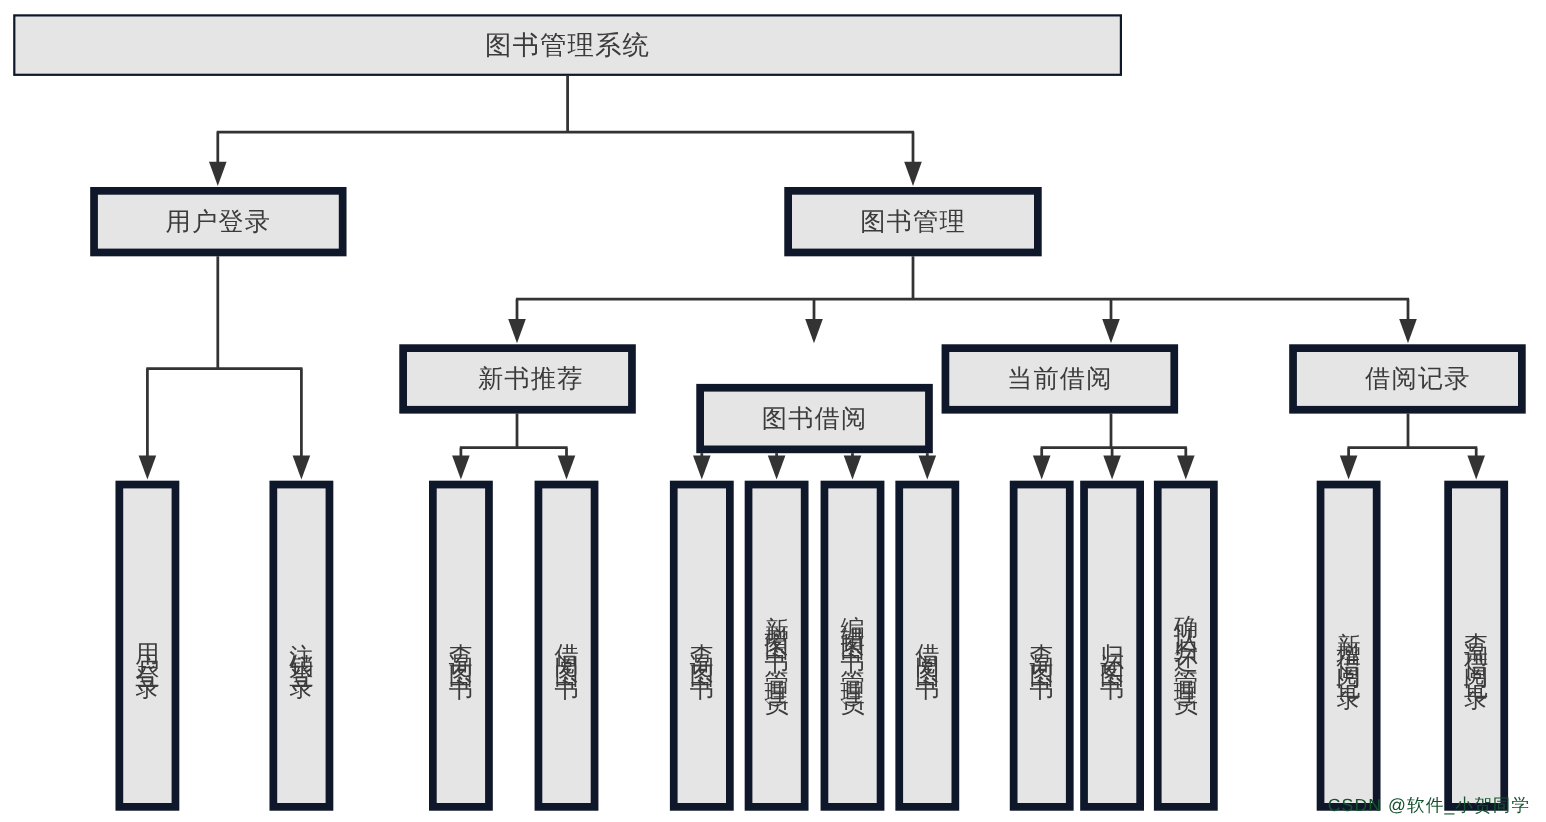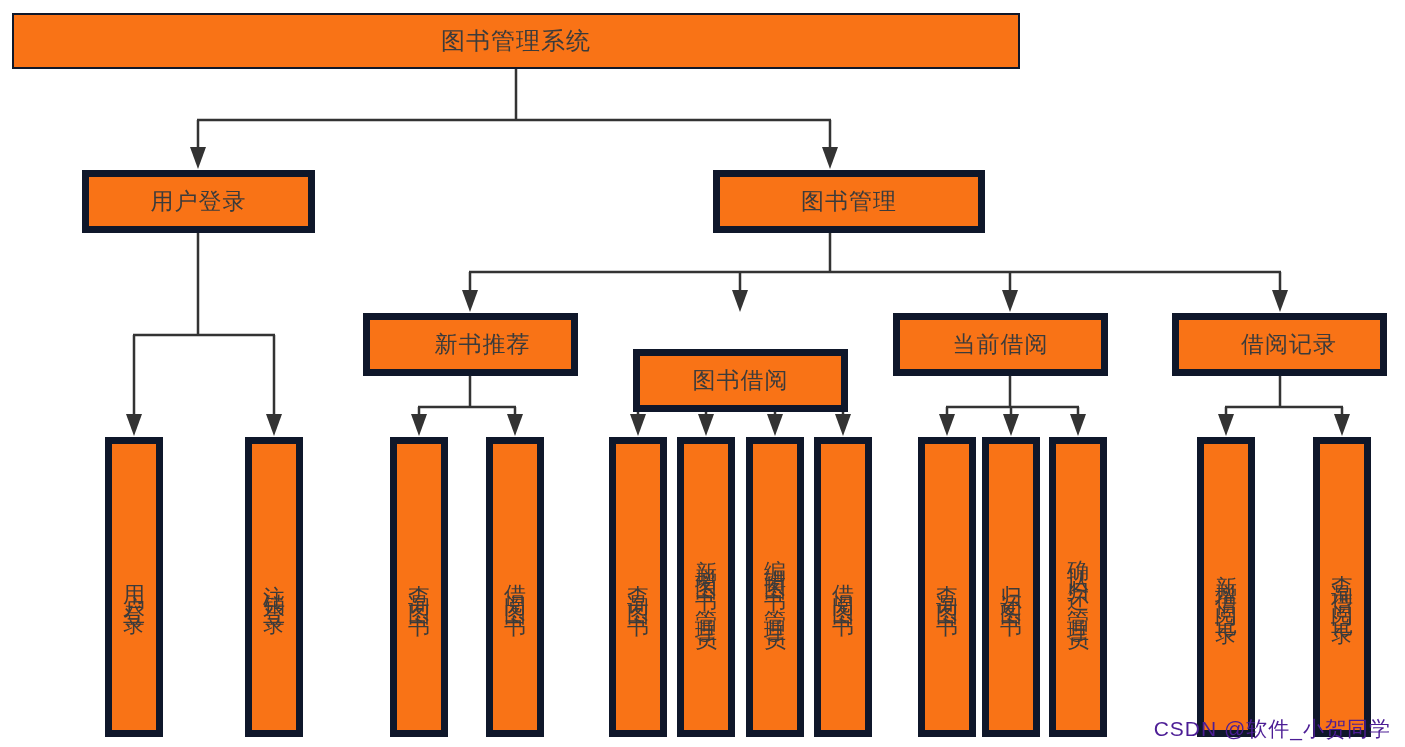--- a/index.html
+++ b/index.html
@@ -19,21 +19,21 @@
     position: absolute;
     left: 0;
     top: 0;
     width: 1405px;
     height: 747px;
     z-index: 0;
   }
   .node {
     position: absolute;
     box-sizing: border-box;
-    background: #f97316;
+    background: #e5e5e5;
     border: 7px solid #0f172a;
     color: #3b3b3b;
     display: flex;
     align-items: center;
     justify-content: center;
     text-align: center;
     font-size: 23px;
     letter-spacing: 1px;
     z-index: 1;
     white-space: nowrap;
@@ -46,23 +46,23 @@
     writing-mode: vertical-rl;
     text-orientation: mixed;
     font-size: 22px;
     letter-spacing: 10px;
     white-space: normal;
   }
   .watermark {
     position: absolute;
     right: 14px;
     bottom: 4px;
-    font-size: 21px;
+    font-size: 16px;
     letter-spacing: 1px;
-    color: #4c1d95;
+    color: #14532d;
     z-index: 2;
   }
 </style>
 </head>
 <body>
 
 <div class="stage">
 
   <svg class="lines" width="1405" height="747" viewBox="0 0 1405 747" xmlns="http://www.w3.org/2000/svg">
     <defs>
@@ -96,25 +96,25 @@
       <use href="#arrow-down" transform="translate(1011,436)"></use>
       <use href="#arrow-down" transform="translate(1078,436)"></use>
       <use href="#arrow-down" transform="translate(1226,436)"></use>
       <use href="#arrow-down" transform="translate(1342,436)"></use>
     </g>
   </svg>
 
   <div class="node root-node" style="left:12px; top:13px; width:1008px; height:56px;">图书管理系统</div>
 
   <div class="node" style="left:82px; top:170px; width:233px; height:63px;">用户登录</div>
-  <div class="node" style="left:713px; top:170px; width:272px; height:63px;">图书管理</div>
+  <div class="node" style="left:713px; top:170px; width:234px; height:63px;">图书管理</div>
 
   <div class="node" style="left:363px; top:313px; width:215px; height:63px;padding-left:24px;">新书推荐</div>
   <div class="node" style="left:633px; top:313px; width:215px; height:63px;margin-top:36px;">图书借阅</div>
-  <div class="node" style="left:893px; top:313px; width:215px; height:63px;">当前借阅</div>
+  <div class="node" style="left:856px; top:313px; width:215px; height:63px;">当前借阅</div>
   <div class="node" style="left:1172px; top:313px; width:215px; height:63px;padding-left:19px;">借阅记录</div>
 
   <div class="node vnode" style="left:105px; top:437px; width:58px; height:300px;">用户登录</div>
   <div class="node vnode" style="left:245px; top:437px; width:58px; height:300px;">注销登录</div>
 
   <div class="node vnode" style="left:390px; top:437px; width:58px; height:300px;">查询图书</div>
   <div class="node vnode" style="left:486px; top:437px; width:58px; height:300px;">借阅图书</div>
 
   <div class="node vnode" style="left:609px; top:437px; width:58px; height:300px;">查询图书</div>
   <div class="node vnode" style="left:677px; top:437px; width:58px; height:300px;">新增图书（管理员）</div>

